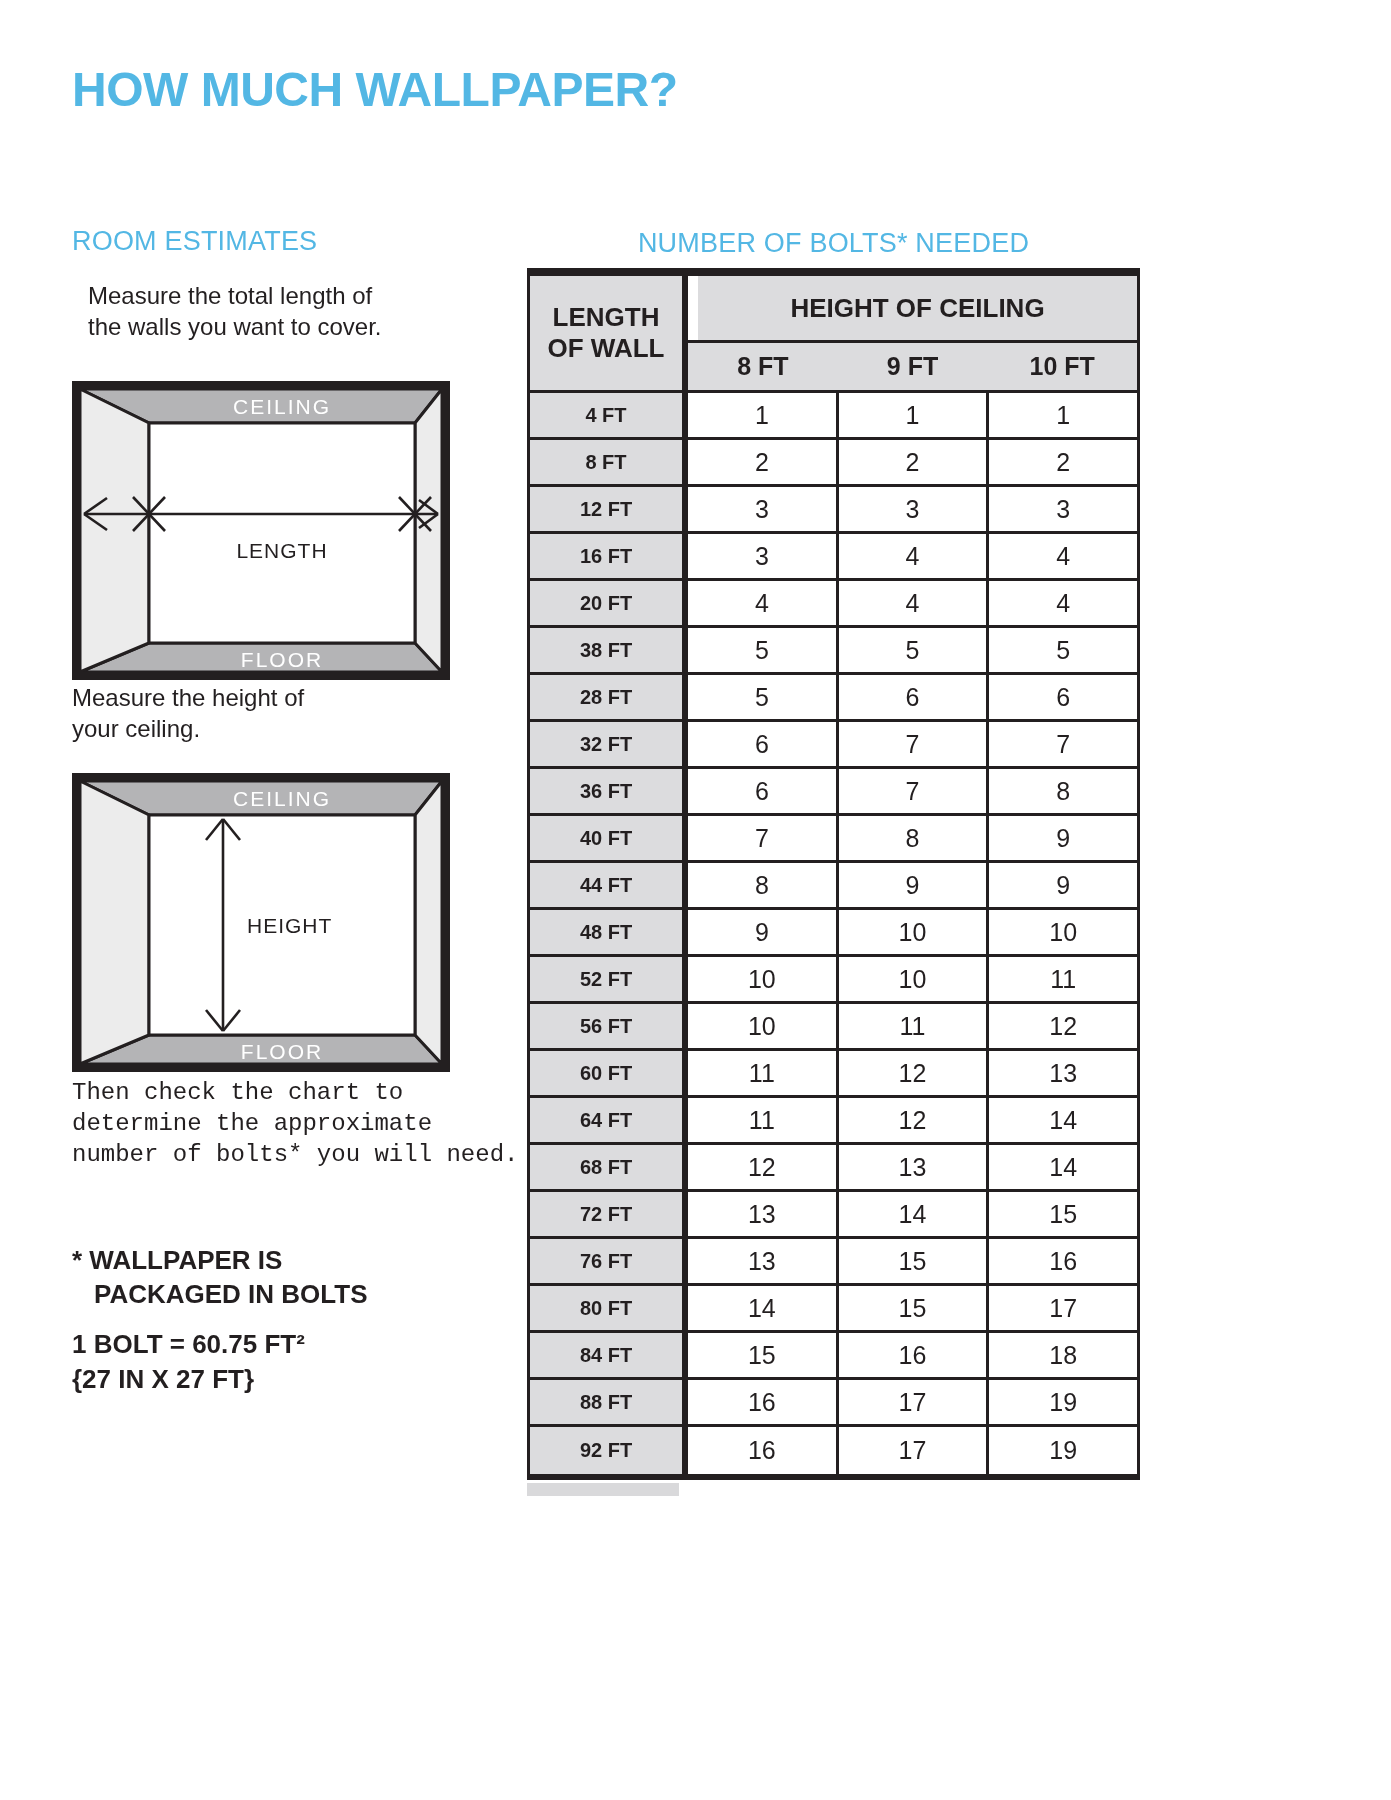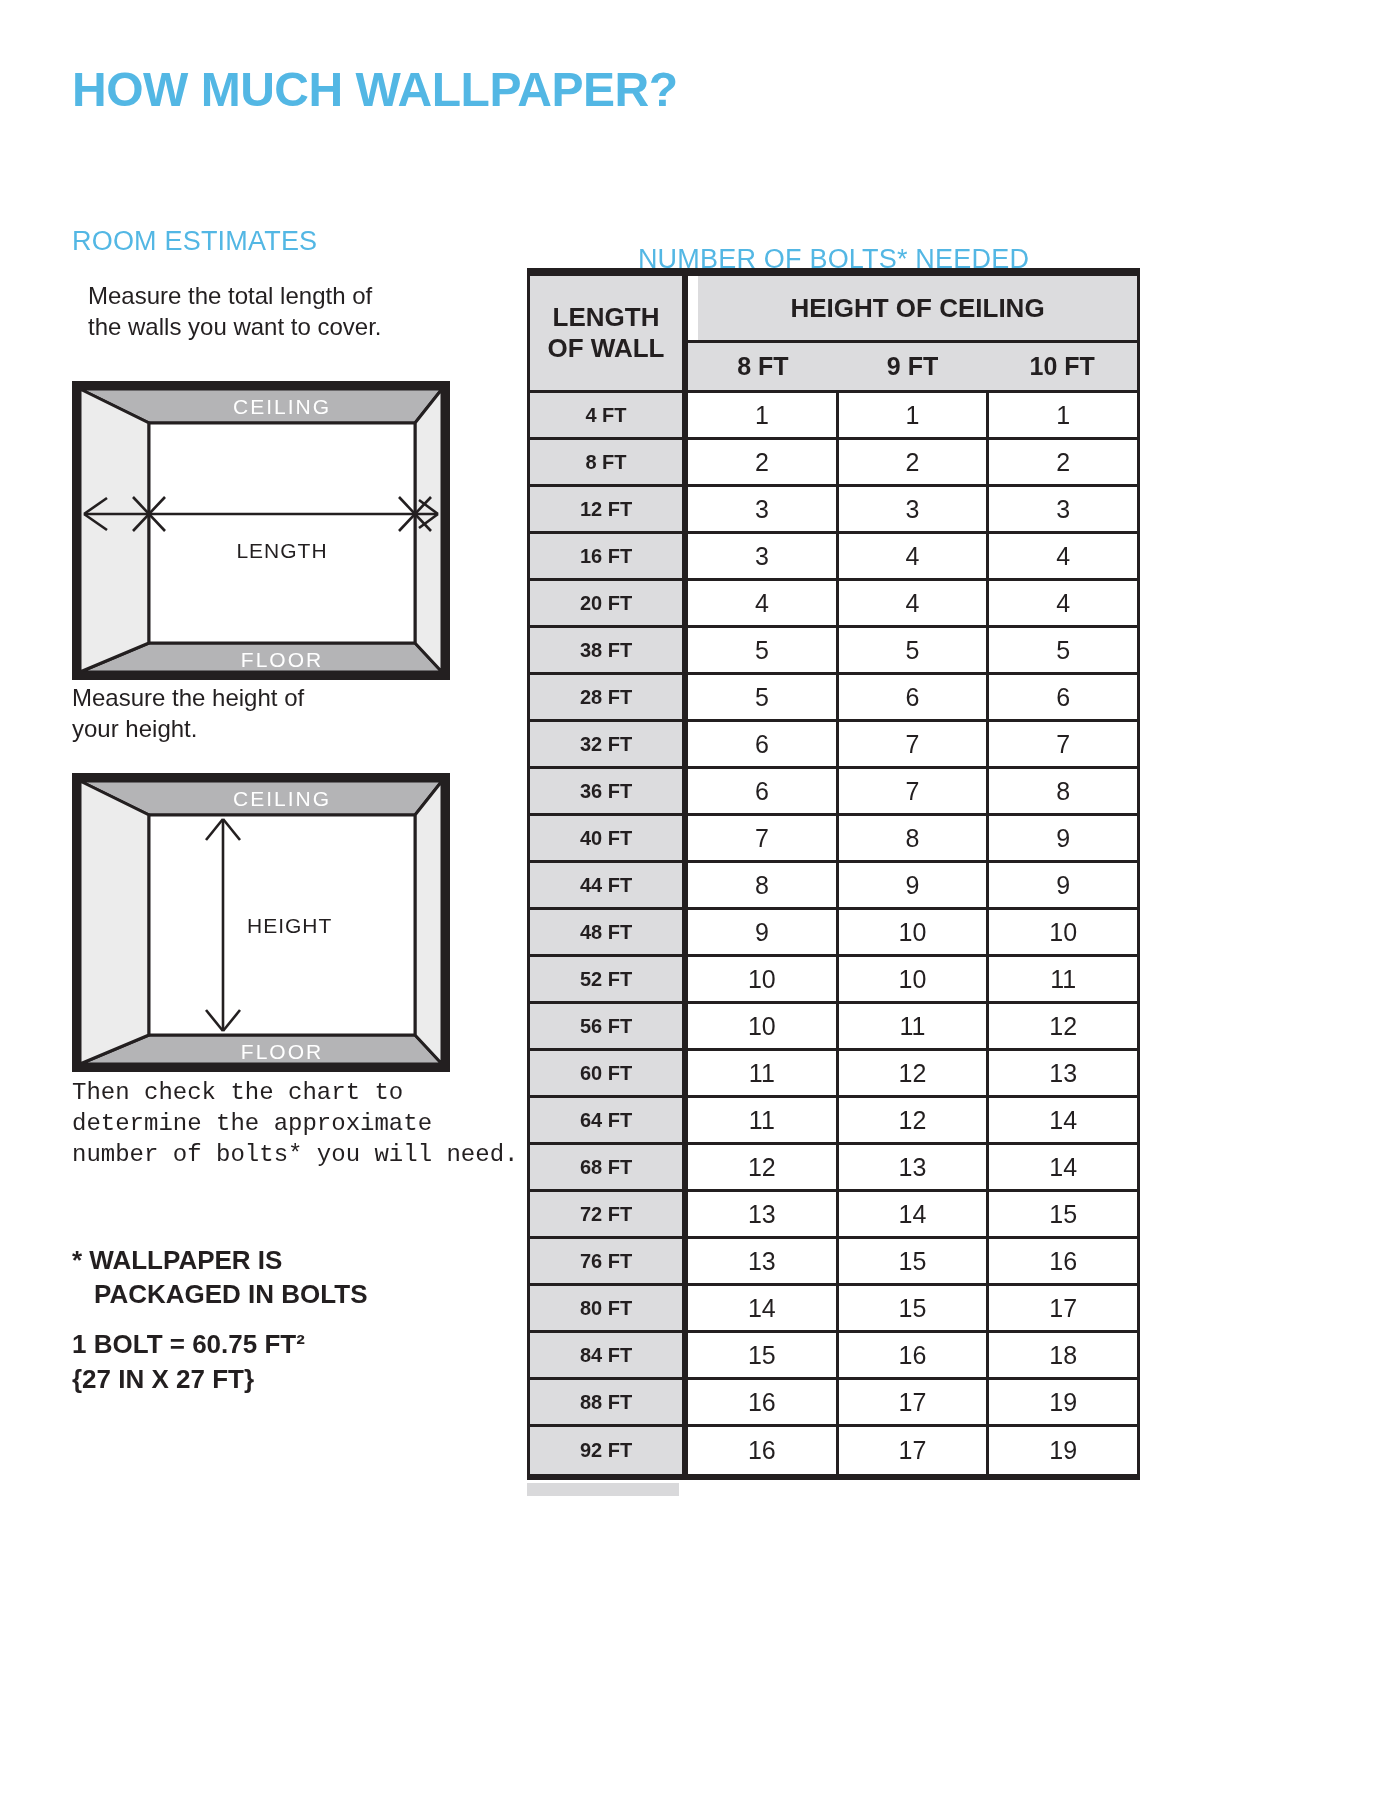--- a/index.html
+++ b/index.html
@@ -22,21 +22,21 @@
   .diagram { position:absolute; left:72px; }
   .d1 { top:381px; }
   .d2 { top:773px; }
 
   .footnote { position:absolute; left:72px; top:1243px; font-size:26px; font-weight:bold;
               line-height:34px; }
   .footnote .indent { padding-left:22px; }
   .boltdef { position:absolute; left:72px; top:1327px; font-size:26px; font-weight:bold;
              line-height:35px; }
 
-  .table-heading { position:absolute; left:527px; top:228px; width:613px; text-align:center;margin-top:16px; }
+  .table-heading { position:absolute; left:527px; top:228px; width:613px; text-align:center; }
 
   .bolt-table { position:absolute; left:527px; top:268px; width:613px;
                 border:3px solid #231f20; border-top:8px solid #231f20;
                 border-bottom:6px solid #231f20; background:#fff; }
   .thead { display:flex; border-bottom:3px solid #231f20; }
   .corner { width:152px; background:#dcdcde; display:flex; flex-direction:column;
             align-items:center; justify-content:center; font-weight:bold; font-size:26px;
             line-height:31px; }
   .thead-right { flex:1; border-left:6px solid #231f20; }
   .group-header { height:64px; background:#dcdcde; display:flex; align-items:center;
@@ -93,21 +93,21 @@
       <line x1="327" y1="116" x2="359" y2="150"></line>
       <line x1="327" y1="150" x2="359" y2="116"></line>
     </g>
     <text x="210" y="33" text-anchor="middle" font-size="21" letter-spacing="2" fill="#ffffff">CEILING</text>
     <text x="210" y="177" text-anchor="middle" font-size="21" letter-spacing="1" fill="#231f20">LENGTH</text>
     <text x="210" y="286" text-anchor="middle" font-size="21" letter-spacing="2" fill="#ffffff">FLOOR</text>
   </svg>
 
   <div class="para p2">
     <div>Measure the height of</div>
-    <div>your height.</div>
+    <div>your ceiling.</div>
   </div>
 
   <svg class="diagram d2" width="378" height="299" viewBox="0 0 378 299">
     <polygon points="8,8 370,8 343,42 77,42" fill="#b4b4b6" stroke="#231f20" stroke-width="3"></polygon>
     <polygon points="8,291 370,291 343,262 77,262" fill="#b4b4b6" stroke="#231f20" stroke-width="3"></polygon>
     <polygon points="8,8 77,42 77,262 8,291" fill="#ececec" stroke="#231f20" stroke-width="3"></polygon>
     <polygon points="370,8 343,42 343,262 370,291" fill="#ececec" stroke="#231f20" stroke-width="3"></polygon>
     <polygon points="77,42 343,42 343,262 77,262" fill="#ffffff" stroke="#231f20" stroke-width="3"></polygon>
     <rect x="4" y="4" width="370" height="291" fill="none" stroke="#231f20" stroke-width="8"></rect>
     <g stroke="#231f20" stroke-width="2.6" fill="none">

